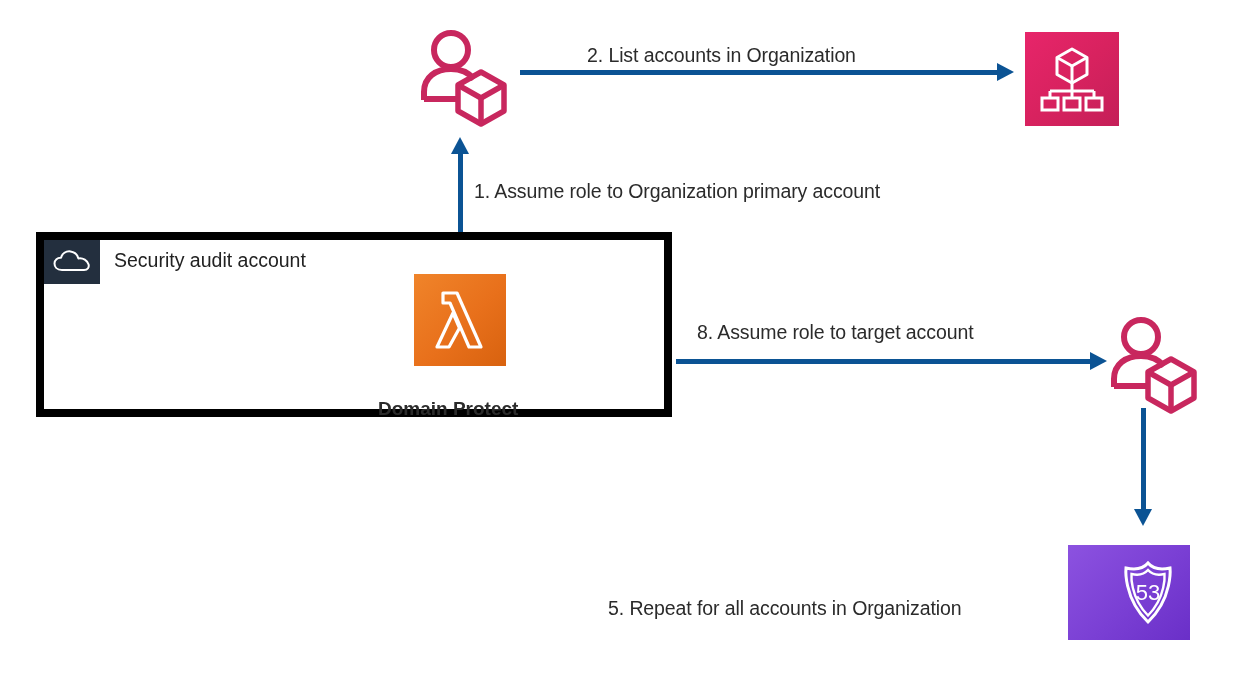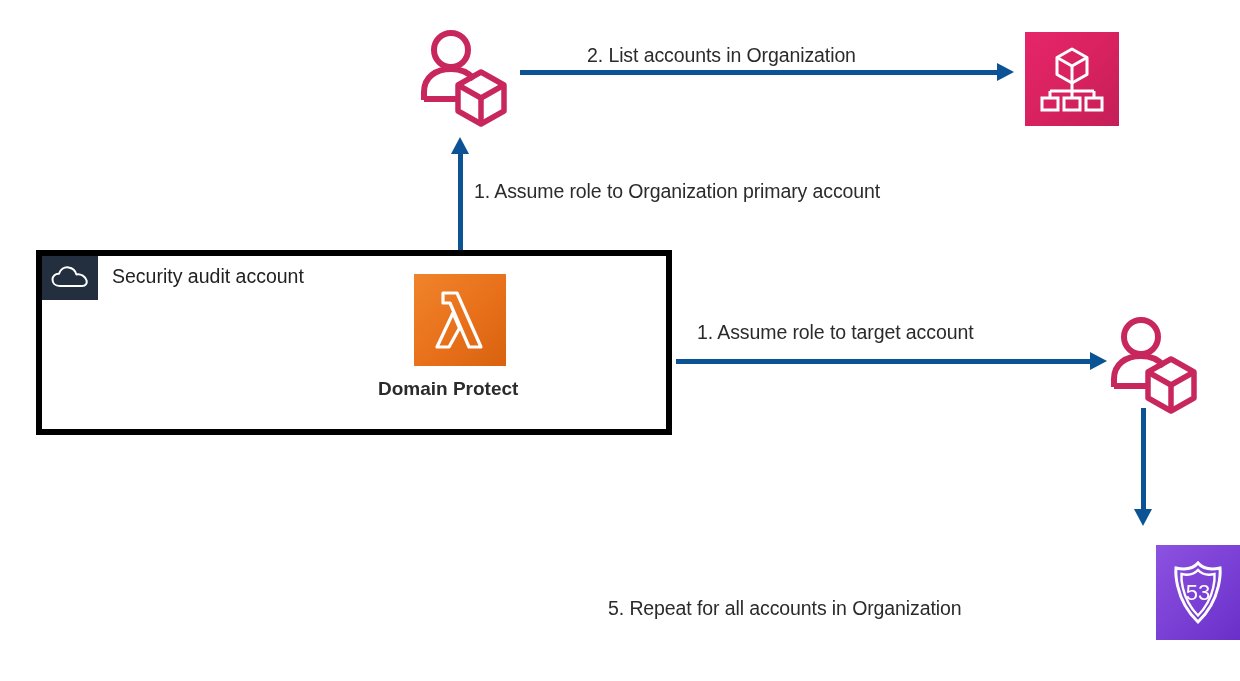--- a/index.html
+++ b/index.html
@@ -76,24 +76,24 @@
     width: 0; height: 0;
     border-left: 9.5px solid transparent;
     border-right: 9.5px solid transparent;
     border-top: 17px solid #0b5394;
   }
 
   
   #account-box {
     position: absolute;
     left: 36px;
-    top: 250px;
+    top: 232px;
     width: 636px;
     height: 185px;
-    border: 6px solid #000000;
+    border: 8px solid #000000;
     box-sizing: border-box;
     background: #ffffff;
     padding-left: 43px;
   }
   #account-header-tile {
     position: absolute;
     left: 0px;
     top: 0px;
     width: 56px;
     height: 44px;
@@ -193,23 +193,23 @@
     </div>
     <div id="account-title">Security audit account</div>
   </div>
 
   <div class="tile tile-lambda" style="left:414px; top:274px; width:92px; height:92px;">
     <svg width="58" height="62" viewBox="0 0 58 62">
       <path d="M12 4 L26 4 L50 58 L38 58 L19 14 L12 14 Z" fill="none" stroke="#ffffff" stroke-width="3.2" stroke-linejoin="round"></path>
       <path d="M22 24 L28.5 39 L18 58 L6 58 Z" fill="none" stroke="#ffffff" stroke-width="3.2" stroke-linejoin="round"></path>
     </svg>
   </div>
-  <div class="resource-caption" style="left:378px; top:378px;">Domain Protect</div>
-
-  <div class="step-label" style="left:697px; top:321px;">1. Assume role to target account</div>
+  <div class="resource-caption" style="left:378px; top:398px;">Domain Protect</div>
+
+  <div class="step-label" style="left:697px; top:321px;">8. Assume role to target account</div>
   <div class="arrow-h" style="left:676px; top:351px; width:431px;">
     <div class="shaft" style="width:415px;"></div>
     <div class="head" style="left:414px;"></div>
   </div>
 
   <div class="abs" style="left:1108px; top:315px; width:92px; height:102px;">
     <svg width="92" height="102" viewBox="0 0 92 102">
       <circle cx="33" cy="22" r="17" fill="none" stroke="#c8275e" stroke-width="6"></circle>
       <path d="M6 72 L6 64 C6 49 18 41 33 41 C43 41 51 45 56 51" fill="none" stroke="#c8275e" stroke-width="6" stroke-linecap="butt"></path>
       <line x1="6" y1="71" x2="40" y2="71" stroke="#c8275e" stroke-width="6"></line>
@@ -219,21 +219,21 @@
         <line x1="63" y1="70" x2="63" y2="96"></line>
       </g>
     </svg>
   </div>
 
   <div class="arrow-v" style="left:1133px; top:408px; height:118px;">
     <div class="shaft" style="height:104px;"></div>
     <div class="head-down"></div>
   </div>
 
-  <div class="tile tile-r53" style="left:1156px; top:545px; width:84px; height:95px;">
+  <div class="tile tile-r53" style="left:1068px; top:545px; width:84px; height:95px;padding-left:38px;">
     <svg width="70" height="70" viewBox="0 0 70 70">
       <path d="M35 5 C30 11 22 12 13 10 C13 10 10 40 35 64 C60 40 57 10 57 10 C48 12 40 11 35 5 Z" fill="none" stroke="#ffffff" stroke-width="3"></path>
       <path d="M35 12 C31 16.5 25 17.5 18.5 16 C18.5 16 16.5 39 35 57.5 C53.5 39 51.5 16 51.5 16 C45 17.5 39 16.5 35 12 Z" fill="none" stroke="#ffffff" stroke-width="2.4"></path>
       <text x="35" y="42" text-anchor="middle" fill="#ffffff" font-family="Liberation Sans, sans-serif" font-size="22" font-weight="normal">53</text>
     </svg>
   </div>
 
   <div class="step-label" style="left:608px; top:597px;">5. Repeat for all accounts in Organization</div>
 
 </div>

